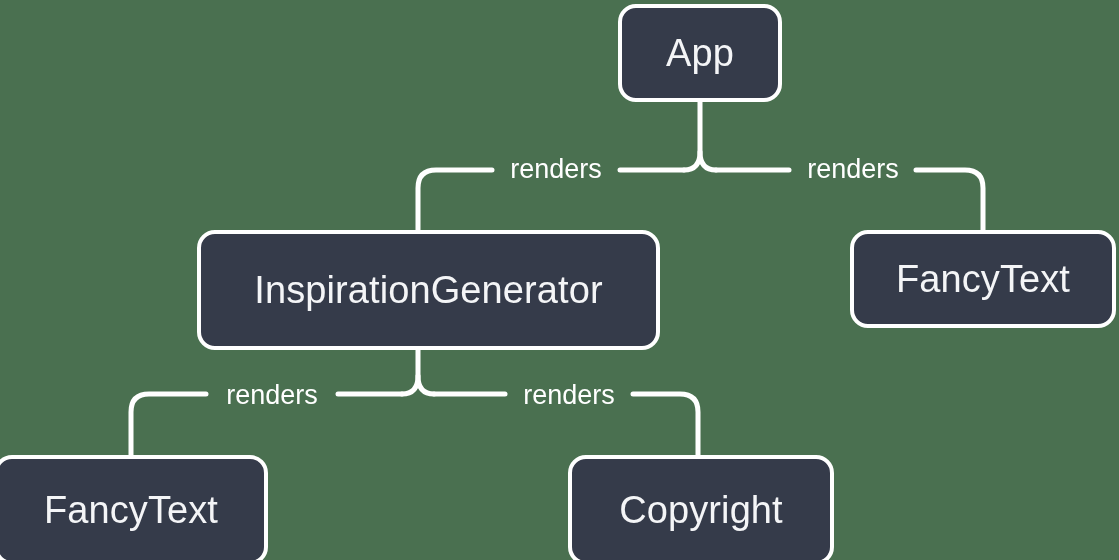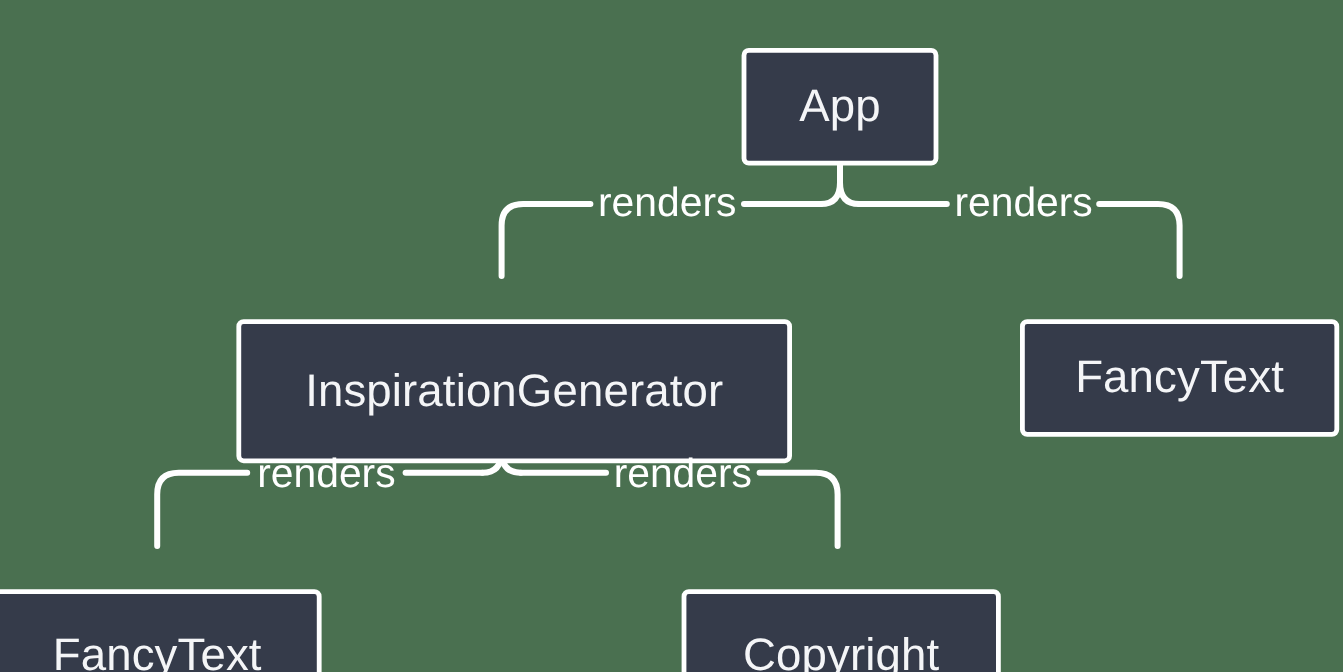--- a/index.html
+++ b/index.html
@@ -23,35 +23,34 @@
     left: 0;
     top: 0;
     width: 1119px;
     height: 560px;
   }
   .node {
     position: absolute;
     box-sizing: border-box;
     background: #353b4a;
     border: 4px solid #ffffff;
-    border-radius: 6px;
+    border-radius: 18px;
     color: #f4f5f7;
     display: flex;
     align-items: center;
     justify-content: center;
     font-size: 38px;
     letter-spacing: 0.1px;
     white-space: nowrap;
     line-height: 1;
-    margin-top: 36px;
   }
   .edge-label {
     position: absolute;
     color: #ffffff;
-    font-size: 34px;
+    font-size: 27px;
     line-height: 1;
     white-space: nowrap;
     transform: translate(-50%, -50%);
     letter-spacing: 0px;
   }
 
   
   #node-app        { left: 618px;  top: 4px;   width: 164px; height: 98px; }
   #node-inspiration{ left: 197px;  top: 230px; width: 463px; height: 120px; }
   #node-fancytext-right { left: 850px; top: 230px; width: 266px; height: 98px; }

